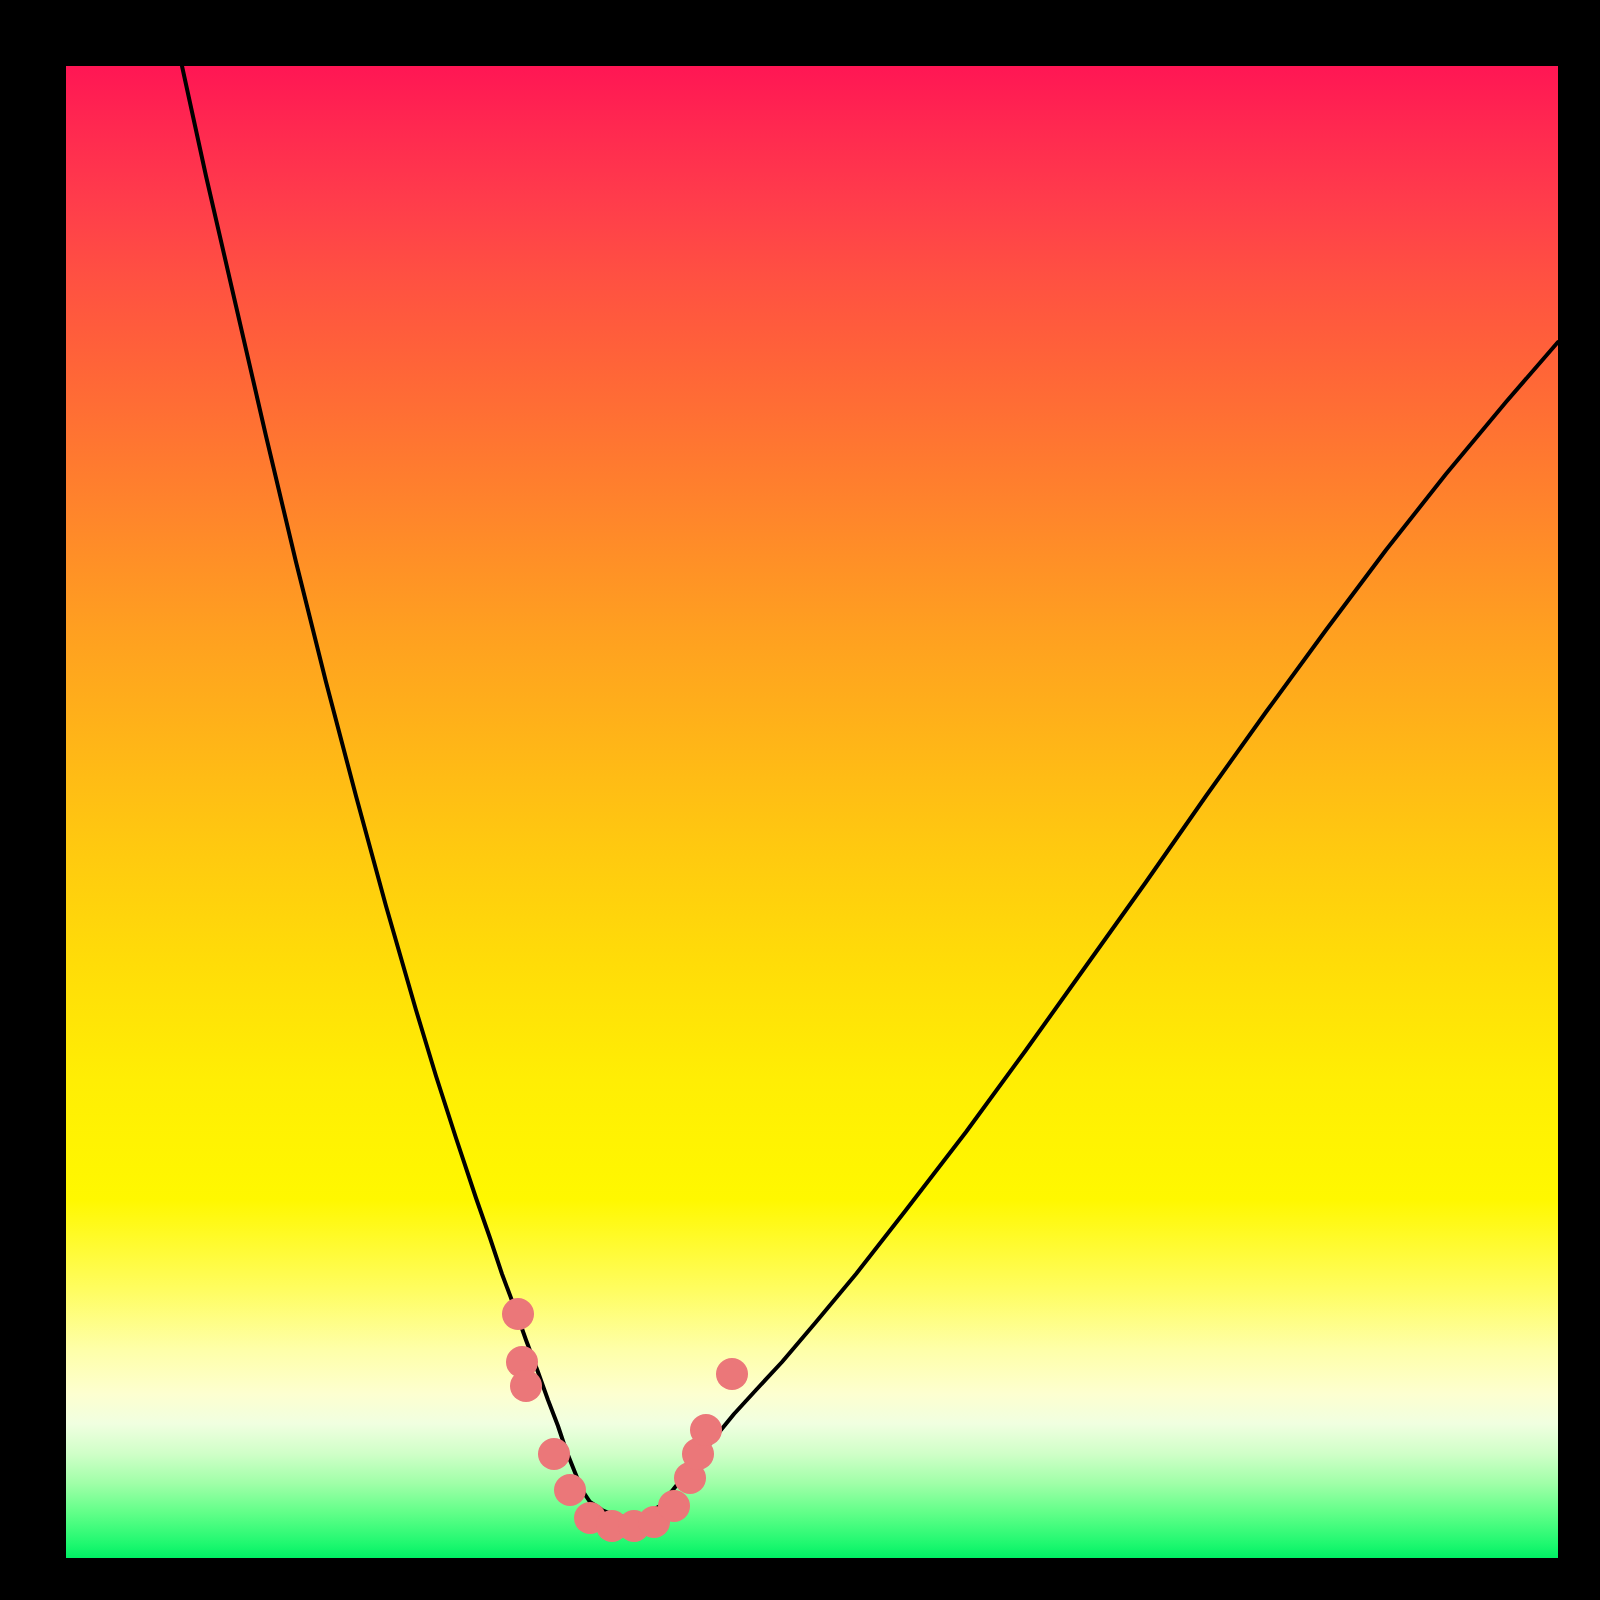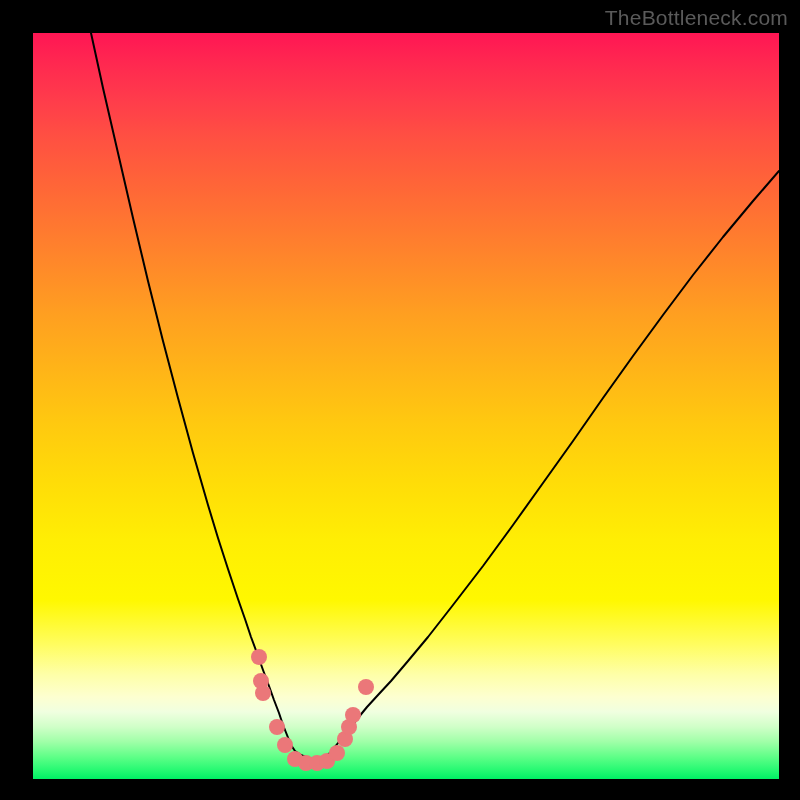--- a/index.html
+++ b/index.html
@@ -84,14 +84,13 @@
           <circle cx="284" cy="730" r="8" fill="#eb7779"></circle>
           <circle cx="294" cy="728" r="8" fill="#eb7779"></circle>
           <circle cx="304" cy="720" r="8" fill="#eb7779"></circle>
           <circle cx="312" cy="706" r="8" fill="#eb7779"></circle>
           <circle cx="316" cy="694" r="8" fill="#eb7779"></circle>
           <circle cx="320" cy="682" r="8" fill="#eb7779"></circle>
           <circle cx="333" cy="654" r="8" fill="#eb7779"></circle>
         </g>
     </svg>
   </div>
-  <div class="watermark">TheBottleneck.com</div>
 </div>
 
 </body></html>

